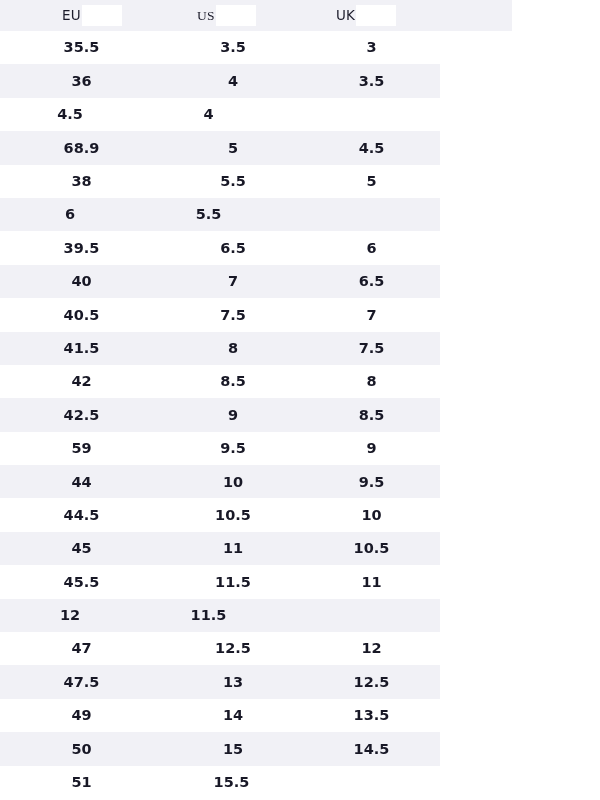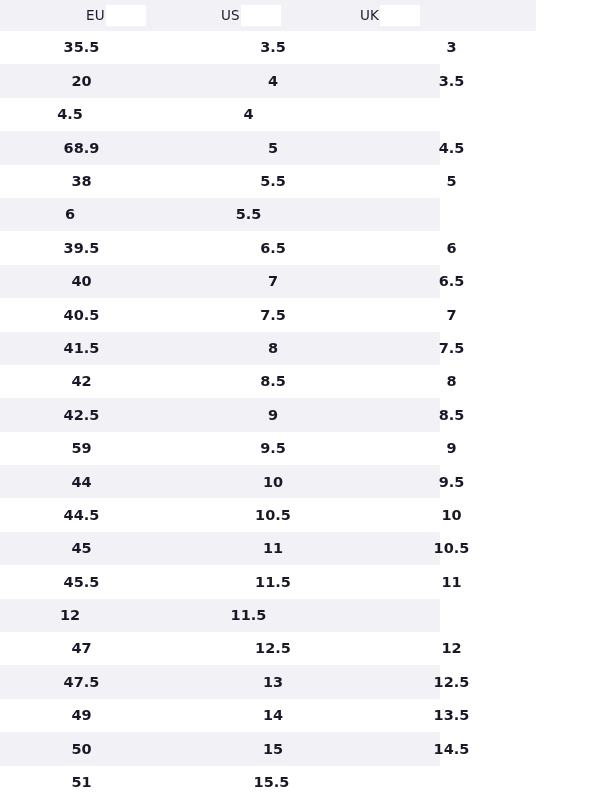--- a/index.html
+++ b/index.html
@@ -19,33 +19,32 @@
   }
 
   
   .header-row {
     position: relative;
     display: flex;
     width: 512px;
     height: 31px;
     background: #f1f1f6;
     align-items: flex-end;
-    padding-left: 24px;
   }
 
   .header-cell {
     position: relative;
     flex: 0 0 auto;
     display: flex;
     align-items: center;
     height: 31px;
   }
 
   .header-cell.eu { width: 163px; padding-left: 62px; box-sizing: border-box; }
-  .header-cell.us { width: 140px; padding-left: 34px; box-sizing: border-box; }
+  .header-cell.us { width: 140px; padding-left: 34px; box-sizing: border-box; font-family: Liberation Serif, serif; }
   .header-cell.uk { width: 137px; padding-left: 33px; box-sizing: border-box; }
 
   .header-label {
     font-size: 13.5px;
     font-weight: 400;
     color: #1b1b2a;
     letter-spacing: 0.2px;
     line-height: 1;
     white-space: nowrap;
     z-index: 2;
@@ -60,21 +59,20 @@
   }
 
   
   .data-row {
     position: relative;
     display: flex;
     width: 440px;
     height: 33.4px;
     align-items: center;
     box-sizing: border-box;
-    gap: 40px;
   }
 
   .data-row.odd {
     background: transparent;
   }
   .data-row.odd::before {
     content: "";
     position: absolute;
     left: 17px;
     right: 0;
@@ -123,21 +121,21 @@
     </div>
   </div>
 
   <div id="table-body">
       <div class="data-row odd">
         <div class="cell eu">35.5</div>
         <div class="cell us">3.5</div>
         <div class="cell uk">3</div>
       </div>
       <div class="data-row even">
-        <div class="cell eu">20</div>
+        <div class="cell eu">36</div>
         <div class="cell us">4</div>
         <div class="cell uk">3.5</div>
       </div>
       <div class="data-row odd">
         <div class="cell us">4.5</div>
         <div class="cell uk">4</div>
       </div>
       <div class="data-row even">
         <div class="cell eu">68.9</div>
         <div class="cell us">5</div>

